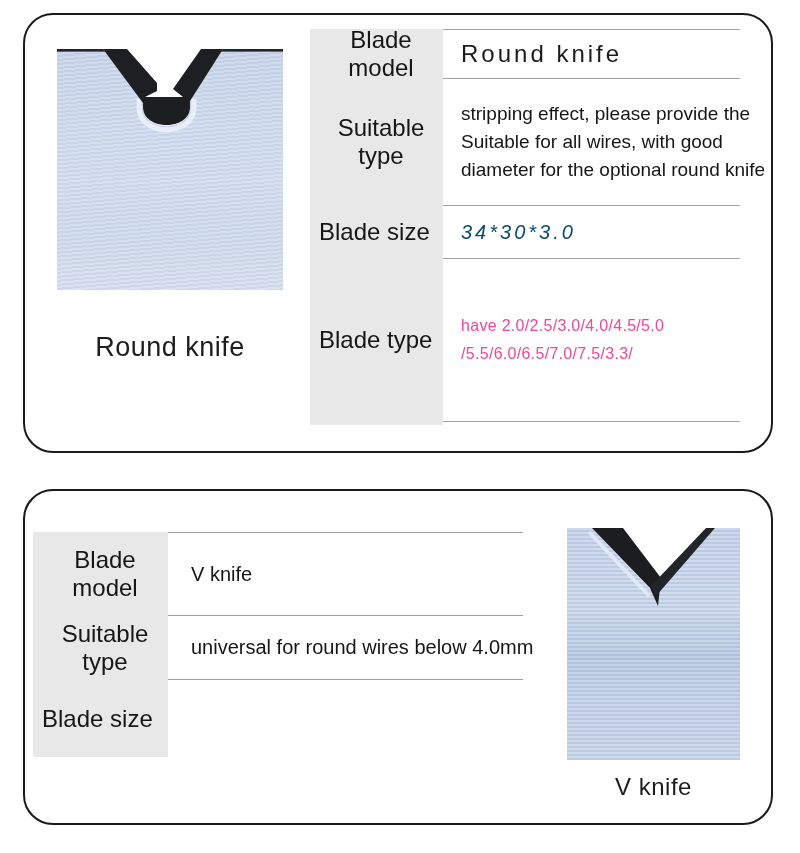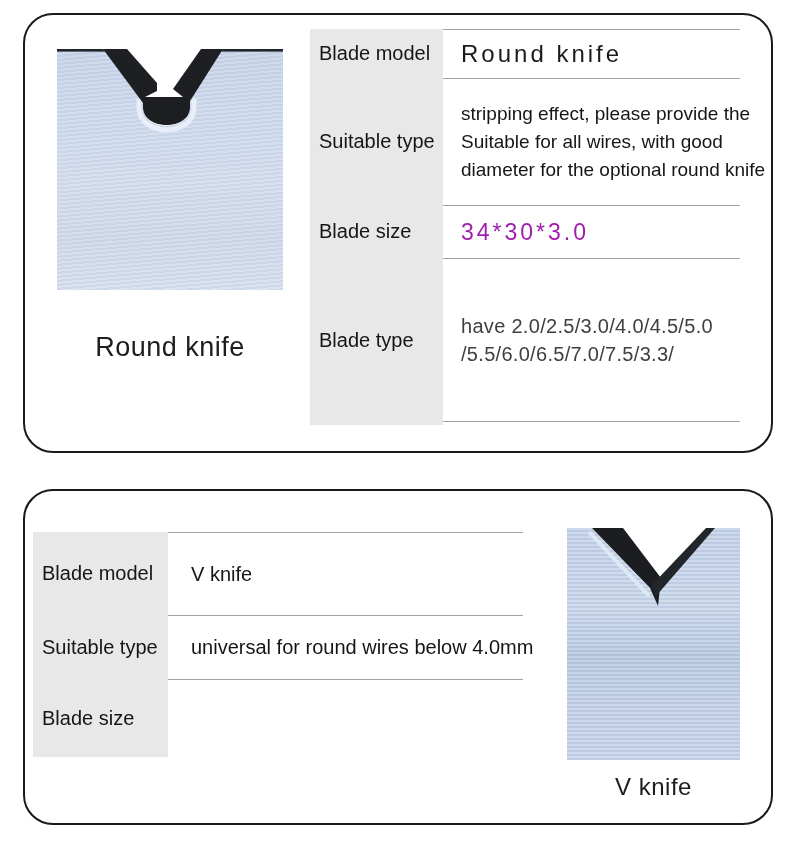--- a/index.html
+++ b/index.html
@@ -53,22 +53,23 @@
   .labels-col {
     position: absolute;
     background: #e8e8e8;
   }
   .labels-col-top    { left: 285px; top: 14px; width: 133px; height: 396px; }
   .labels-col-bottom { left: 8px;   top: 41px; width: 135px; height: 225px; }
   .label-cell {
     display: flex;
     align-items: center;
     padding-left: 9px;
-    font-size: 20px;
+    font-size: 24px;
     color: #161616;
+    text-align: center;
   }
   .values-col {
     position: absolute;
     background: #ffffff;
   }
   .values-col-top    { left: 418px; top: 14px; width: 297px; }
   .values-col-bottom { left: 143px; top: 41px; width: 355px; }
   .value-cell {
     display: flex;
     flex-direction: column;
@@ -83,23 +84,23 @@
   
   .t-r1 { height: 49px; }
   .t-r2 { height: 127px; }
   .t-r3 { height: 53px; }
   .t-r4 { height: 164px; }
   .b-r1 { height: 83px; }
   .b-r2 { height: 65px; }
   .b-r3 { height: 77px; }
 
   .val-big   { font-size: 24px; letter-spacing: 3px; color: #1b1b1b; }
-  .val-mid   { font-size: 23px; letter-spacing: 3px; color: #a21caf; }
+  .val-mid   { font-size: 20px; letter-spacing: 3px; color: #0c4a6e; font-style: italic; }
   .val-text  { font-size: 19px; line-height: 28px; color: #161616; }
-  .val-text4 { font-size: 20px; line-height: 28.5px; letter-spacing: 0.3px; color: #404040; }
+  .val-text4 { font-size: 16px; line-height: 28.5px; letter-spacing: 0.3px; color: #ec4899; }
   .val-plain { font-size: 20px; color: #161616; }
 </style>
 </head>
 <body>
 
 <div class="page">
 
   <section class="card card-top">
 
     <div class="photo photo-round">

